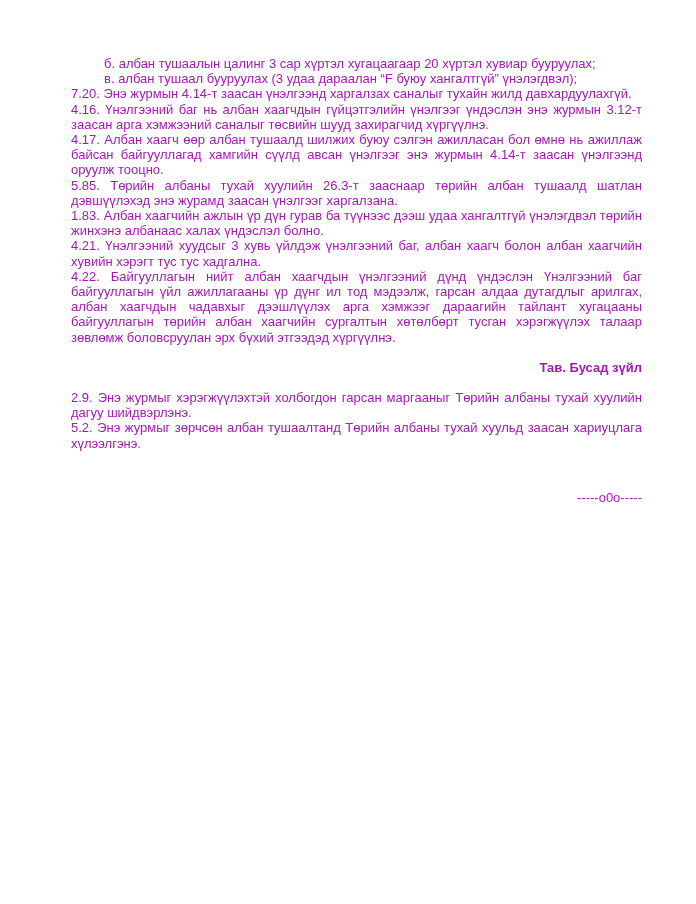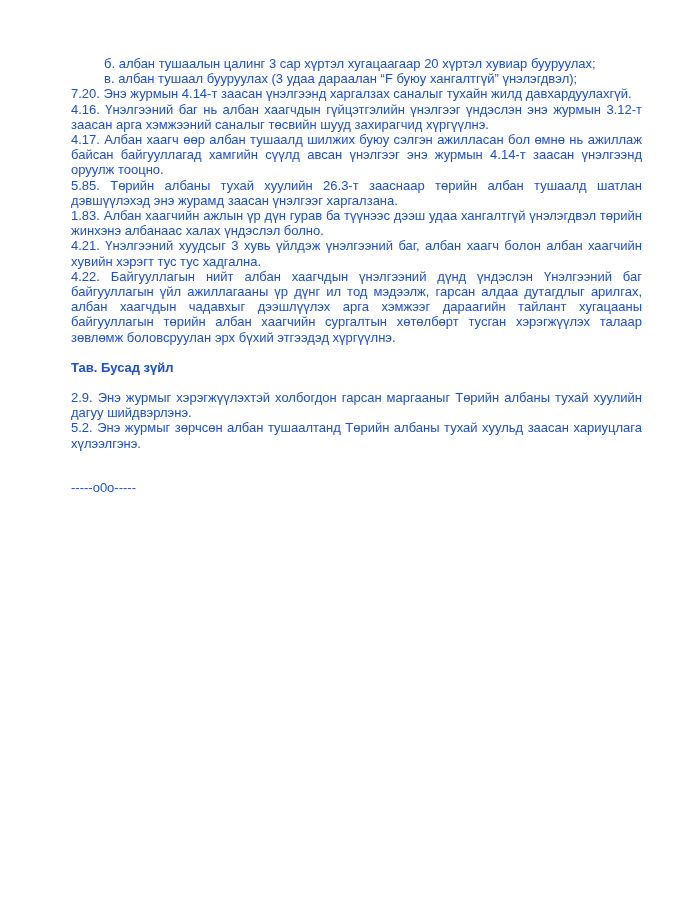--- a/index.html
+++ b/index.html
@@ -21,41 +21,41 @@
     background: #ffffff;
   }
   .text-block {
     position: absolute;
     left: 71px;
     top: 56px;
     width: 571px;
     font-family: "Liberation Sans", "DejaVu Sans", sans-serif;
     font-size: 13px;
     line-height: 15.2px;
-    color: #1d4ed8;
+    color: #a21caf;
     text-align: justify;
   }
   .para {
     margin: 0;
     padding: 0;
   }
   .para.indent {
     text-indent: 33px;
   }
   .section-heading {
     margin: 15px 0 15px 0;
     padding: 0;
     font-size: 13px;
     line-height: 15.2px;
     font-weight: bold;
-    text-align: left;
+    text-align: right;
   }
   .closing {
-    margin-top: 29px;
-    text-align: left;
+    margin-top: 39px;
+    text-align: right;
   }
 </style>
 </head>
 <body>
 
 <div class="page">
   <div class="text-block">
 
     <p class="para indent">б. албан тушаалын цалинг 3 сар хүртэл хугацаагаар 20 хүртэл хувиар бууруулах;</p>
     <p class="para indent">в. албан тушаал бууруулах (3 удаа дараалан “F буюу хангалтгүй” үнэлэгдвэл);</p>

